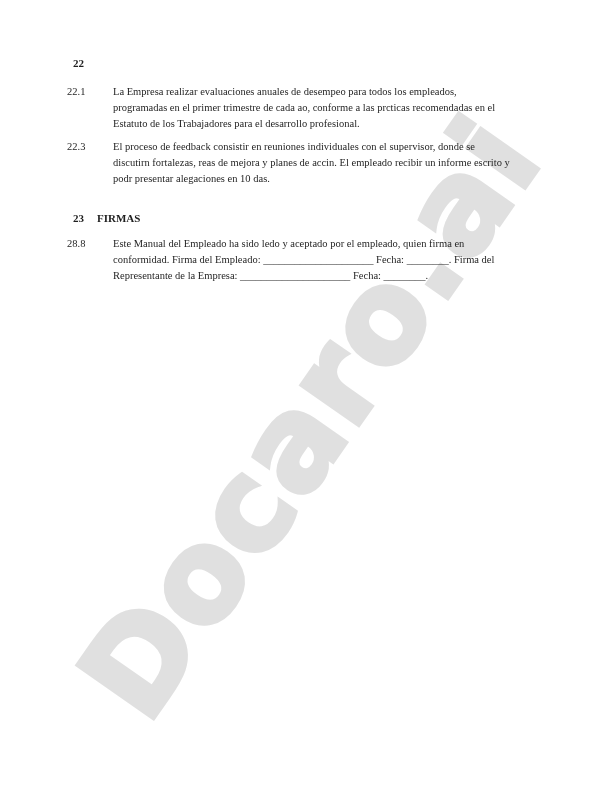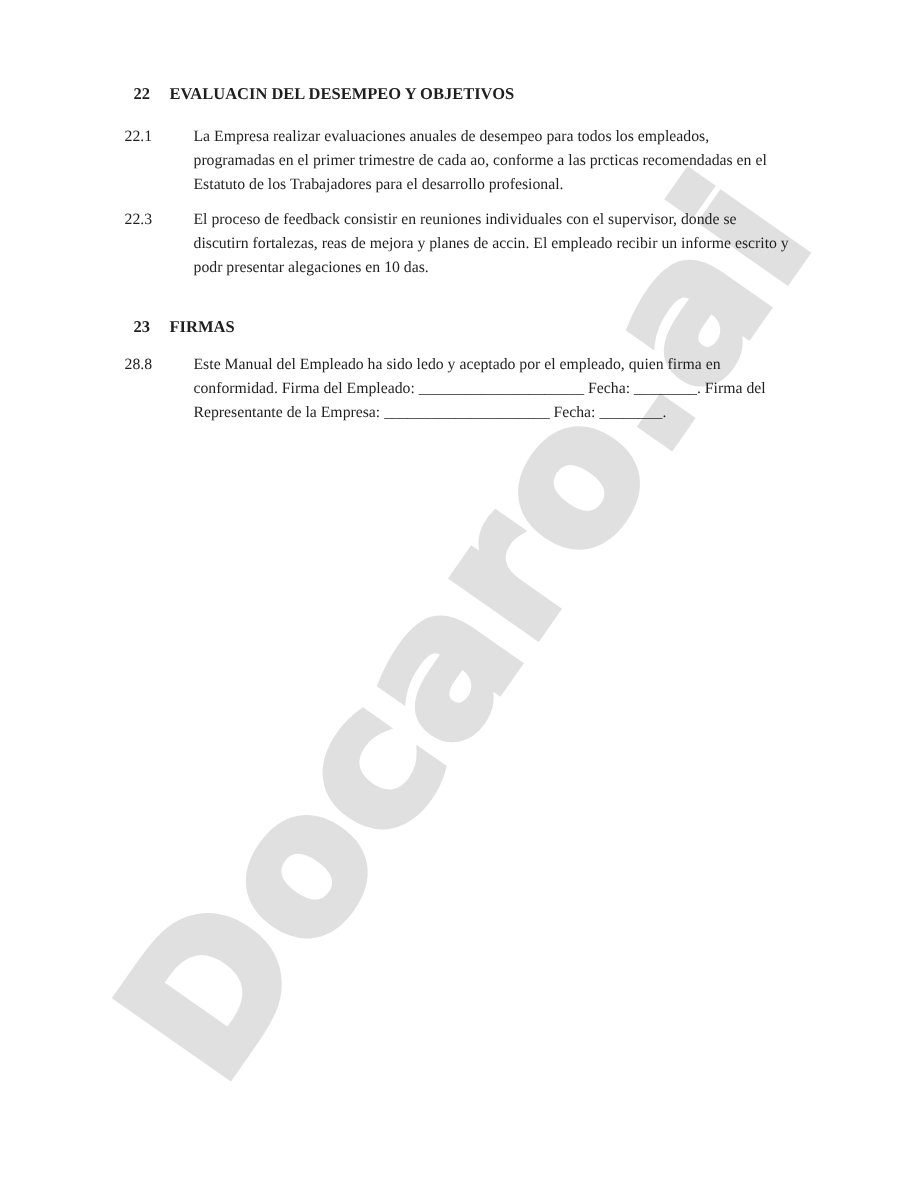--- a/index.html
+++ b/index.html
@@ -30,21 +30,21 @@
     font-family: "DejaVu Sans", sans-serif;
     font-weight: bold;
     font-size: 126px;
     letter-spacing: 2px;
     color: #e0e0e0;
     -webkit-text-stroke: 5px #e0e0e0;
   }
   
   .content {
     position: absolute;
-    left: 83px;
+    left: 67px;
     right: 67px;
     top: 55px;
     z-index: 1;
     font-size: 10.5px;
     line-height: 16px;
   }
   .row {
     display: flex;
     align-items: flex-start;
   }
@@ -76,21 +76,20 @@
 
   <div class="watermark">
     <span class="wm-text">Docaro.ai</span>
   </div>
 
   <main class="content">
 
     <section>
       <div class="row heading h22">
         <span class="num">22</span>
-        <span class="title">EVALUACIN DEL DESEMPEO Y OBJETIVOS</span>
       </div>
 
       <div class="row para">
         <span class="num">22.1</span>
         <span class="text">La Empresa realizar evaluaciones anuales de desempeo para todos los empleados,
 programadas en el primer trimestre de cada ao, conforme a las prcticas recomendadas en el
 Estatuto de los Trabajadores para el desarrollo profesional.</span>
       </div>
 
 

